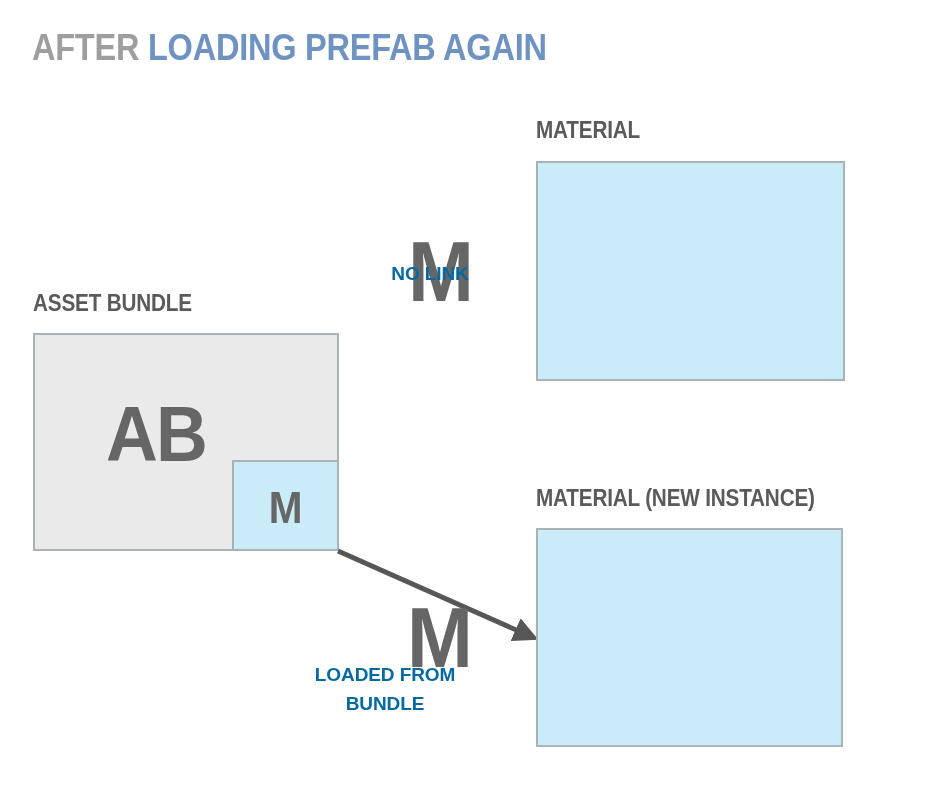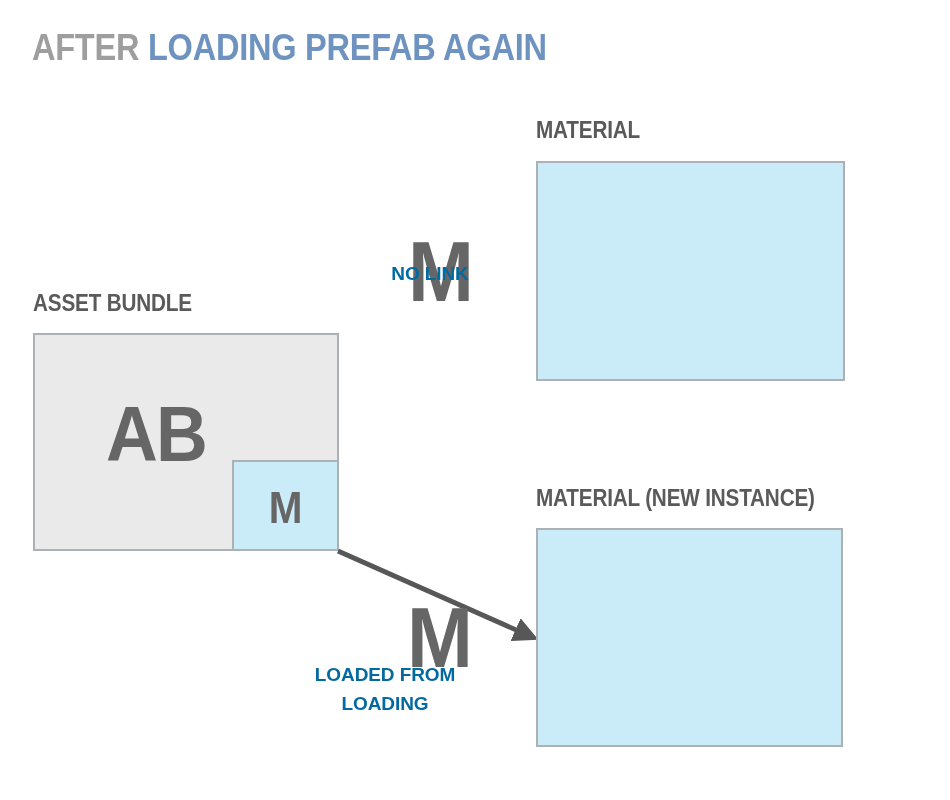--- a/index.html
+++ b/index.html
@@ -151,21 +151,21 @@
     <defs>
       <marker id="arrowhead" markerWidth="5" markerHeight="5" refX="3.6" refY="2.5" orient="auto" markerUnits="strokeWidth">
         <path d="M0,0 L5,2.5 L0,5 z" fill="#575757"></path>
       </marker>
     </defs>
     <line x1="18" y1="16" x2="212" y2="102" stroke="#575757" stroke-width="5" marker-end="url(#arrowhead)"></line>
   </svg>
 
   <div class="annotation" id="label-loaded-from">
     <div>LOADED FROM</div>
-    <div>LOADING</div>
+    <div>BUNDLE</div>
   </div>
 
   <div class="caption" id="caption-material-new">MATERIAL (NEW INSTANCE)</div>
 
   <div class="box box-blue" id="box-material-bottom"></div>
 
   <div class="glyph glyph-xl" id="glyph-material-bottom">M</div>
 
 </div>
 

